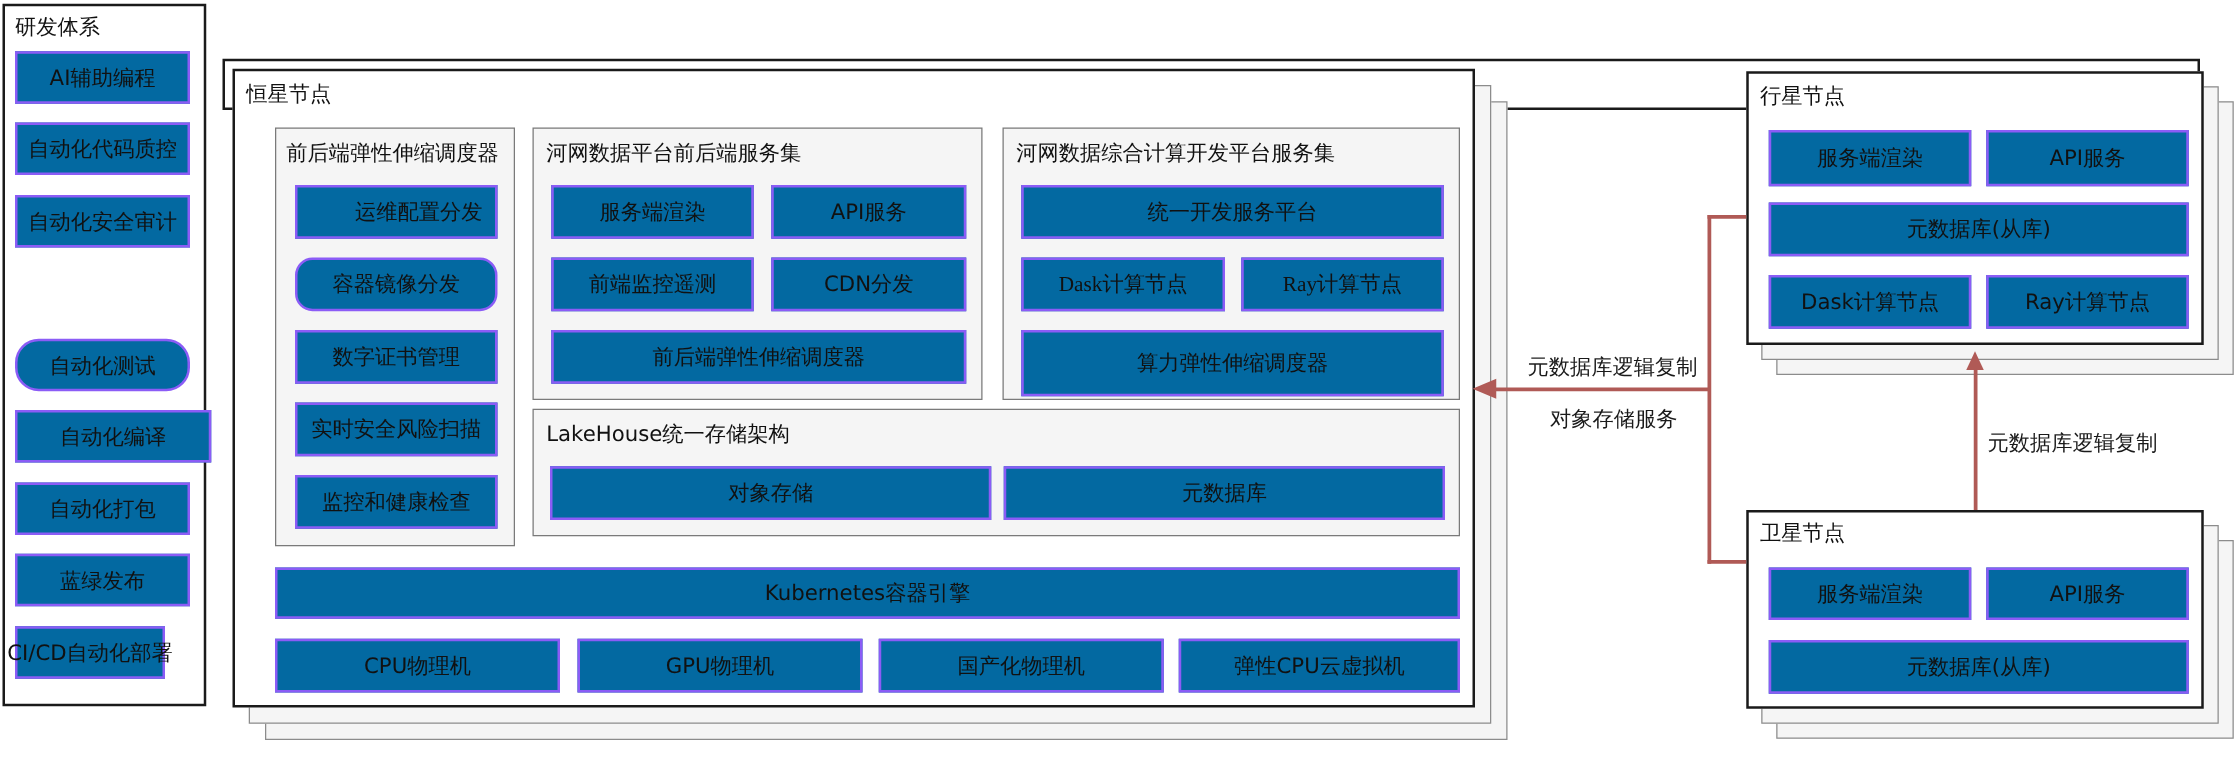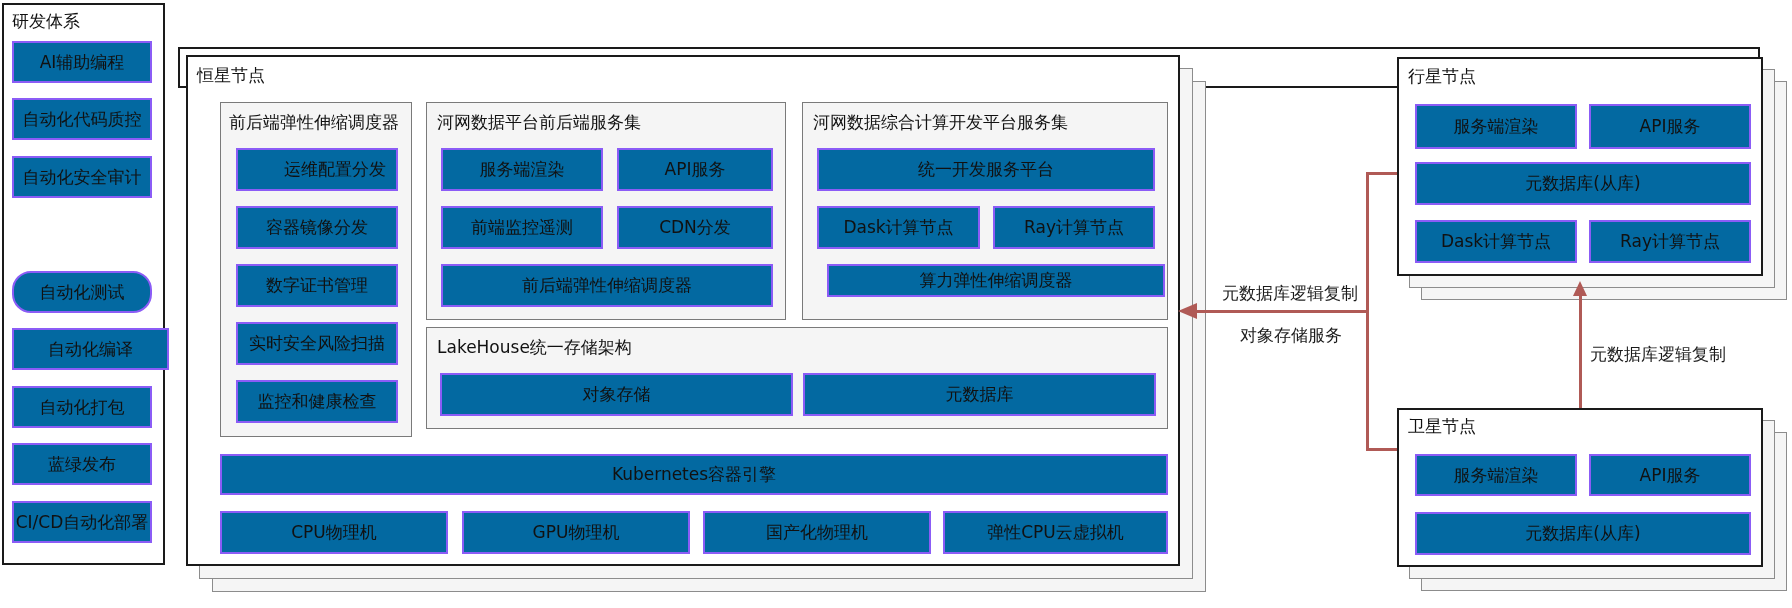--- a/index.html
+++ b/index.html
@@ -39,55 +39,55 @@
   <div class="outline" style="left:2px;top:3px;width:163px;height:562px;">
     <div class="ttl" style="left:8px;top:5px;">研发体系</div>
   </div>
   <div class="box" style="left:12px;top:41px;width:140px;height:42px;">AI辅助编程</div>
   <div class="box" style="left:12px;top:98px;width:140px;height:42px;">自动化代码质控</div>
   <div class="box" style="left:12px;top:156px;width:140px;height:42px;">自动化安全审计</div>
   <div class="box" style="left:12px;top:271px;width:140px;height:42px;border-radius:19px;">自动化测试</div>
   <div class="box" style="left:12px;top:328px;width:157px;height:42px;">自动化编译</div>
   <div class="box" style="left:12px;top:386px;width:140px;height:42px;">自动化打包</div>
   <div class="box" style="left:12px;top:443px;width:140px;height:42px;">蓝绿发布</div>
-  <div class="box" style="left:12px;top:501px;width:140px;height:42px;">CI/CD自动化部署</div>
+  <div class="box" style="left:12px;top:501px;width:120px;height:42px;">CI/CD自动化部署</div>
 
   <div class="outline center-label" style="left:178px;top:3px;width:1582px;height:41px;margin-top:44px;">
     <span>全球DNS负载均衡</span>
   </div>
 
   <div class="shadowpage" style="left:212px;top:81px;width:994px;height:511px;"></div>
   <div class="shadowpage" style="left:199px;top:68px;width:994px;height:511px;"></div>
   <div class="outline" style="left:186px;top:55px;width:994px;height:511px;">
     <div class="ttl" style="left:9px;top:7px;">恒星节点</div>
 
     <div class="panel" style="left:32px;top:45px;width:192px;height:335px;">
       <div class="ttl" style="left:8px;top:8px;">前后端弹性伸缩调度器</div>
       <div class="box" style="left:15px;top:45px;width:162px;height:43px;padding-left:36px;">运维配置分发</div>
-      <div class="box" style="left:15px;top:103px;width:162px;height:43px;">容器镜像分发</div>
+      <div class="box" style="left:15px;top:103px;width:162px;height:43px;border-radius:14px;">容器镜像分发</div>
       <div class="box" style="left:15px;top:161px;width:162px;height:43px;">数字证书管理</div>
       <div class="box" style="left:15px;top:219px;width:162px;height:43px;">实时安全风险扫描</div>
       <div class="box" style="left:15px;top:277px;width:162px;height:43px;">监控和健康检查</div>
     </div>
 
     <div class="panel" style="left:238px;top:45px;width:360px;height:218px;">
       <div class="ttl" style="left:10px;top:8px;">河网数据平台前后端服务集</div>
       <div class="box" style="left:14px;top:45px;width:162px;height:43px;">服务端渲染</div>
       <div class="box" style="left:190px;top:45px;width:156px;height:43px;">API服务</div>
       <div class="box" style="left:14px;top:103px;width:162px;height:43px;">前端监控遥测</div>
       <div class="box" style="left:190px;top:103px;width:156px;height:43px;">CDN分发</div>
       <div class="box" style="left:14px;top:161px;width:332px;height:43px;">前后端弹性伸缩调度器</div>
     </div>
 
-    <div class="panel" style="left:614px;top:45px;width:366px;height:218px;">
+    <div class="panel" style="left:614px;top:45px;width:366px;height:218px;font-family:Liberation Serif, serif;">
       <div class="ttl" style="left:10px;top:8px;">河网数据综合计算开发平台服务集</div>
       <div class="box" style="left:14px;top:45px;width:338px;height:43px;">统一开发服务平台</div>
       <div class="box" style="left:14px;top:103px;width:163px;height:43px;">Dask计算节点</div>
       <div class="box" style="left:190px;top:103px;width:162px;height:43px;">Ray计算节点</div>
-      <div class="box" style="left:24px;top:161px;width:338px;height:33px;">算力弹性伸缩调度器</div>
+      <div class="box" style="left:14px;top:161px;width:338px;height:53px;">算力弹性伸缩调度器</div>
     </div>
 
     <div class="panel" style="left:238px;top:270px;width:742px;height:102px;">
       <div class="ttl" style="left:10px;top:8px;">LakeHouse统一存储架构</div>
       <div class="box" style="left:13px;top:45px;width:353px;height:43px;">对象存储</div>
       <div class="box" style="left:376px;top:45px;width:353px;height:43px;">元数据库</div>
     </div>
 
     <div class="box" style="left:32px;top:397px;width:948px;height:41px;">Kubernetes容器引擎</div>
 

